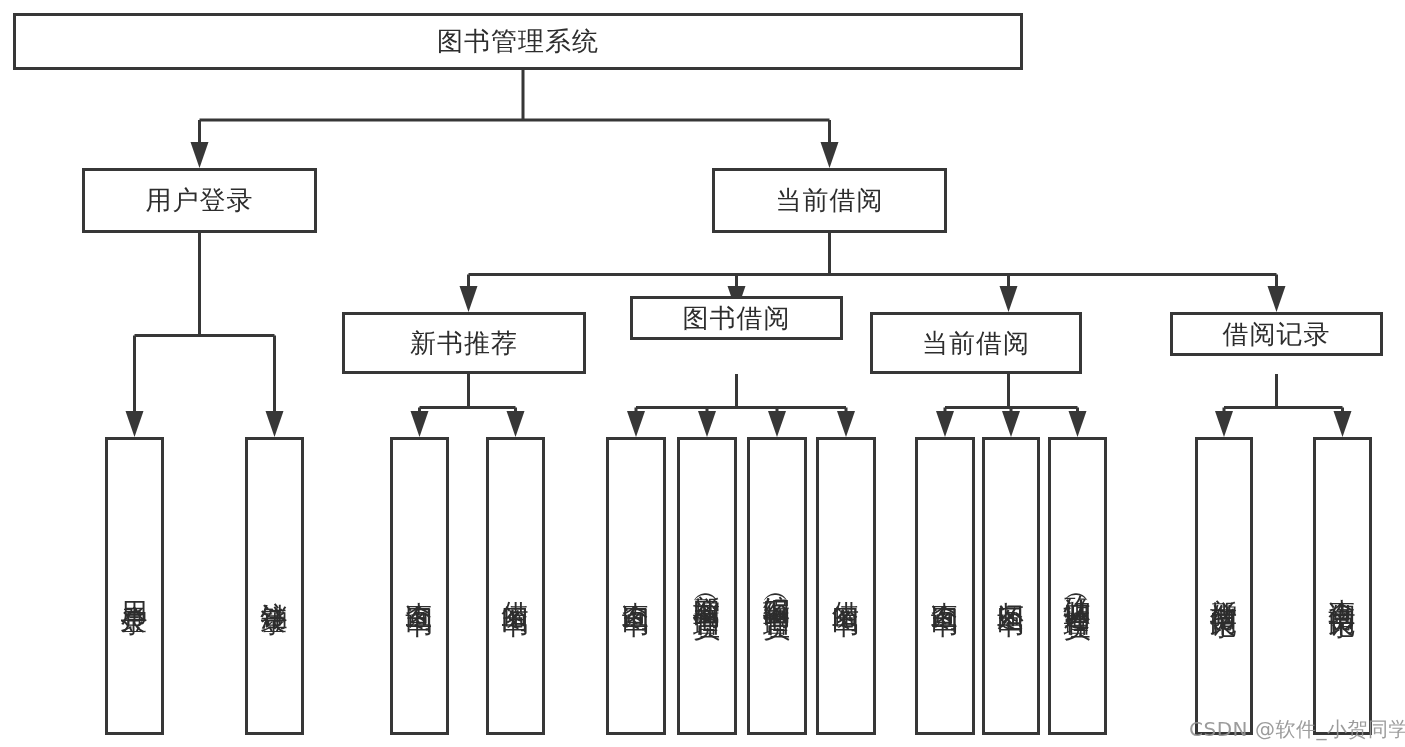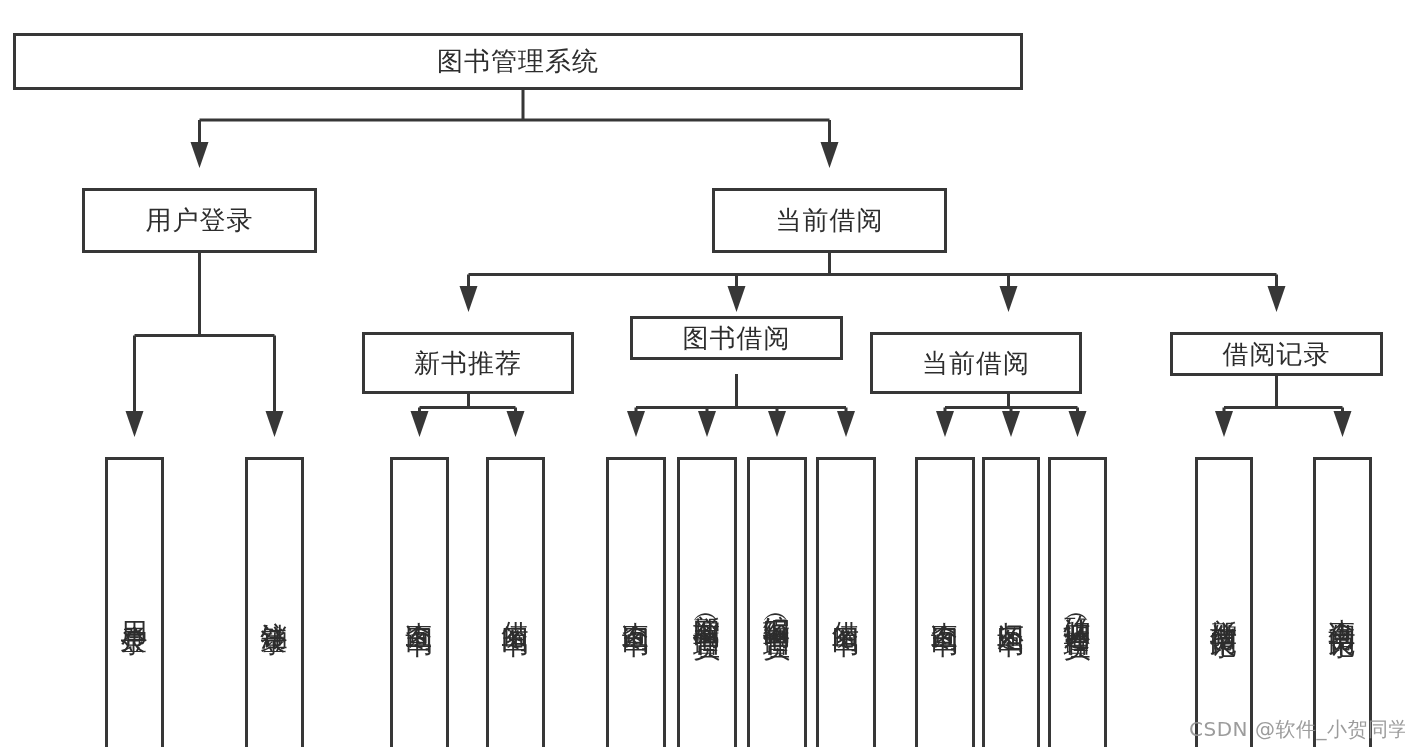--- a/index.html
+++ b/index.html
@@ -5,21 +5,20 @@
   html,body{margin:0;padding:0;background:#ffffff;}
   .canvas{
     position:relative;width:1405px;height:747px;background:#ffffff;
     font-family:"DejaVu Sans","Liberation Sans",sans-serif;overflow:hidden;
   }
   .connectors{position:absolute;left:0;top:0;z-index:1;}
   .node{
     position:absolute;box-sizing:border-box;background:#ffffff;
     border:3px solid #373737;display:flex;align-items:center;justify-content:center;
     z-index:2;
-    margin-top:20px;
   }
   .lbl{color:#2d2d2d;white-space:nowrap;}
   .h .lbl{font-size:26px;letter-spacing:1px;}
   .v .lbl{writing-mode:vertical-rl;font-size:27px;letter-spacing:3px;line-height:1;}
   .watermark{
     position:absolute;left:1189px;top:716px;z-index:5;
     font-size:20px;letter-spacing:0.5px;color:rgba(148,148,148,0.92);white-space:nowrap;
   }
 </style>
 </head>
@@ -64,21 +63,21 @@
     <span class="lbl">图书管理系统</span>
   </div>
 
   <div class="node h" style="left:82px;top:168px;width:235px;height:65px">
     <span class="lbl">用户登录</span>
   </div>
   <div class="node h" style="left:712px;top:168px;width:235px;height:65px">
     <span class="lbl">当前借阅</span>
   </div>
 
-  <div class="node h" style="left:362px;top:312px;width:212px;height:62px">
+  <div class="node h" style="left:342px;top:312px;width:244px;height:62px">
     <span class="lbl">新书推荐</span>
   </div>
   <div class="node h" style="left:630px;top:296px;width:213px;height:44px">
     <span class="lbl">图书借阅</span>
   </div>
   <div class="node h" style="left:870px;top:312px;width:212px;height:62px">
     <span class="lbl">当前借阅</span>
   </div>
   <div class="node h" style="left:1170px;top:312px;width:213px;height:44px">
     <span class="lbl">借阅记录</span>

